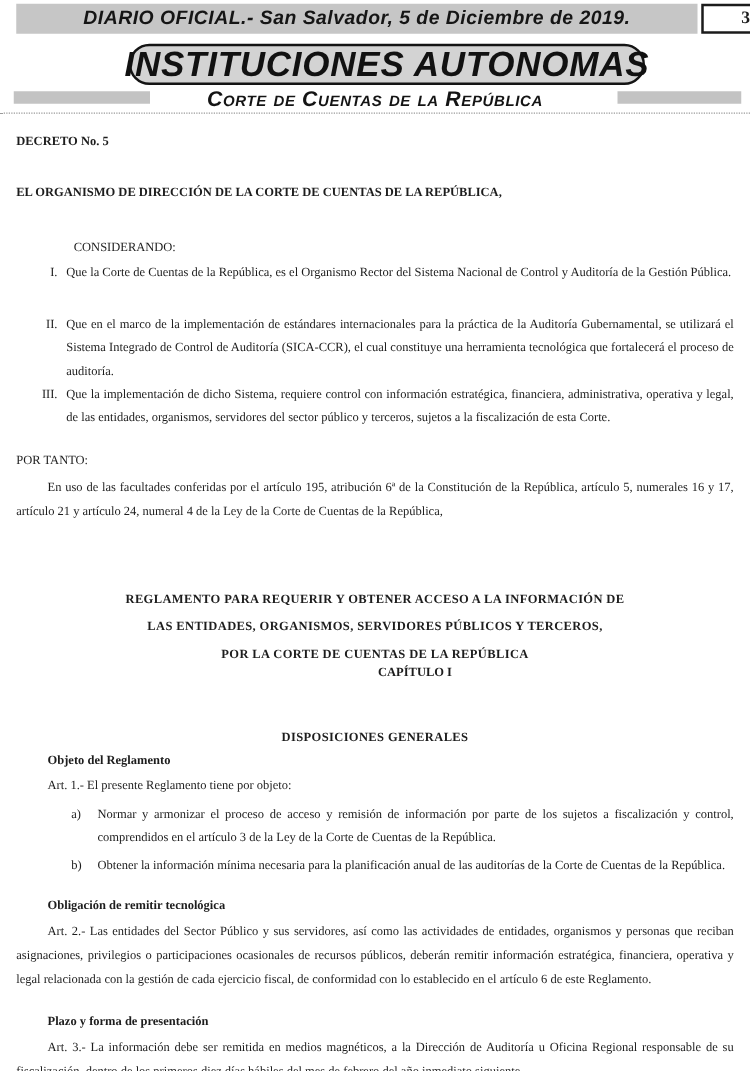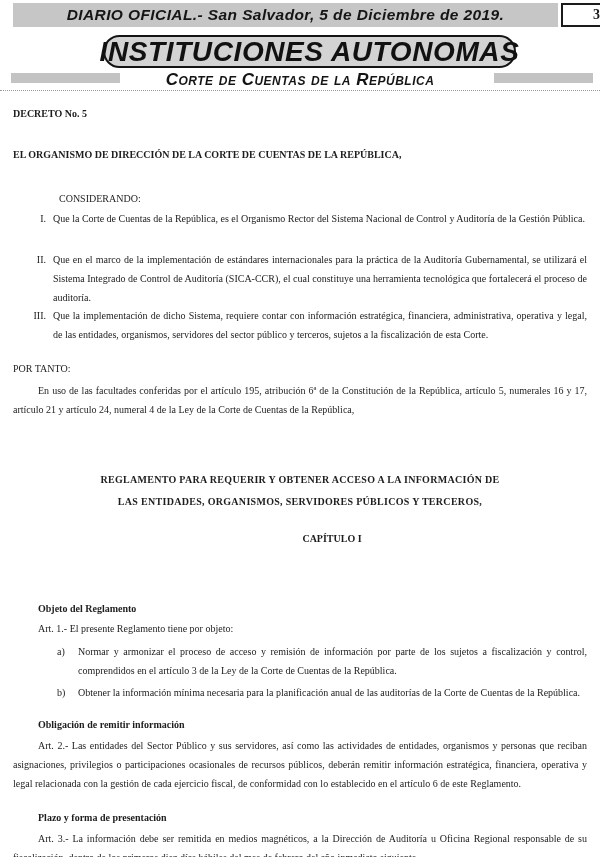--- a/index.html
+++ b/index.html
@@ -143,46 +143,48 @@
   <div class="c-item y-cons1">
     <span class="marker">I.</span>
     <span class="txt">Que la Corte de Cuentas de la República, es el Organismo Rector del Sistema Nacional de Control y Auditoría de la Gestión Pública.</span>
   </div>
   <div class="c-item y-cons2">
     <span class="marker">II.</span>
     <span class="txt">Que en el marco de la implementación de estándares internacionales para la práctica de la Auditoría Gubernamental, se utilizará el Sistema Integrado de Control de Auditoría (SICA-CCR), el cual constituye una herramienta tecnológica que fortalecerá el proceso de auditoría.</span>
   </div>
   <div class="c-item y-cons3">
     <span class="marker">III.</span>
-    <span class="txt">Que la implementación de dicho Sistema, requiere contar con información estratégica, financiera, administrativa, operativa y legal, de las entidades, organismos, servidores del sector público y terceros, sujetos a la fiscalización de esta Corte.</span>
+    <span class="txt">Que la implementación de dicho Sistema, requiere control con información estratégica, financiera, administrativa, operativa y legal, de las entidades, organismos, servidores del sector público y terceros, sujetos a la fiscalización de esta Corte.</span>
   </div>
 
   <div class="t w-full y-portanto">POR TANTO:</div>
 
   <div class="t just indent w-full y-enuso">En uso de las facultades conferidas por el artículo 195, atribución 6ª de la Constitución de la República, artículo 5, numerales 16 y 17, artículo 21 y artículo 24, numeral 4 de la Ley de la Corte de Cuentas de la República,</div>
 
 
   <div class="t bold center y-titles">
     <div>REGLAMENTO PARA REQUERIR Y OBTENER ACCESO A LA INFORMACIÓN DE</div>
     <div>LAS ENTIDADES, ORGANISMOS, SERVIDORES PÚBLICOS Y TERCEROS,</div>
+    <div>POR LA CORTE DE CUENTAS DE LA REPÚBLICA</div>
   </div>
 
   <div class="t bold center y-caplabel">CAPÍTULO I</div>
+  <div class="t bold center y-captitle">DISPOSICIONES GENERALES</div>
 
   <div class="t bold heading-indent y-objeto">Objeto del Reglamento</div>
   <div class="t indent w-full y-art1">Art. 1.- El presente Reglamento tiene por objeto:</div>
 
   <div class="l-item y-lista">
     <span>a)</span>
     <span class="txt">Normar y armonizar el proceso de acceso y remisión de información por parte de los sujetos a fiscalización y control, comprendidos en el artículo 3 de la Ley de la Corte de Cuentas de la República.</span>
   </div>
   <div class="l-item y-listb">
     <span>b)</span>
     <span class="txt">Obtener la información mínima necesaria para la planificación anual de las auditorías de la Corte de Cuentas de la República.</span>
   </div>
 
-  <div class="t bold heading-indent y-obligacion">Obligación de remitir información</div>
+  <div class="t bold heading-indent y-obligacion">Obligación de remitir tecnológica</div>
   <div class="t just indent w-full y-art2">Art. 2.- Las entidades del Sector Público y sus servidores, así como las actividades de entidades, organismos y personas que reciban asignaciones, privilegios o participaciones ocasionales de recursos públicos, deberán remitir información estratégica, financiera, operativa y legal relacionada con la gestión de cada ejercicio fiscal, de conformidad con lo establecido en el artículo 6 de este Reglamento.</div>
 
   <div class="t bold heading-indent y-plazo">Plazo y forma de presentación</div>
   <div class="t just indent w-full y-art3">Art. 3.- La información debe ser remitida en medios magnéticos, a la Dirección de Auditoría u Oficina Regional responsable de su fiscalización, dentro de los primeros diez días hábiles del mes de febrero del año inmediato siguiente.</div>
 
 </div>
 
 </body></html>

